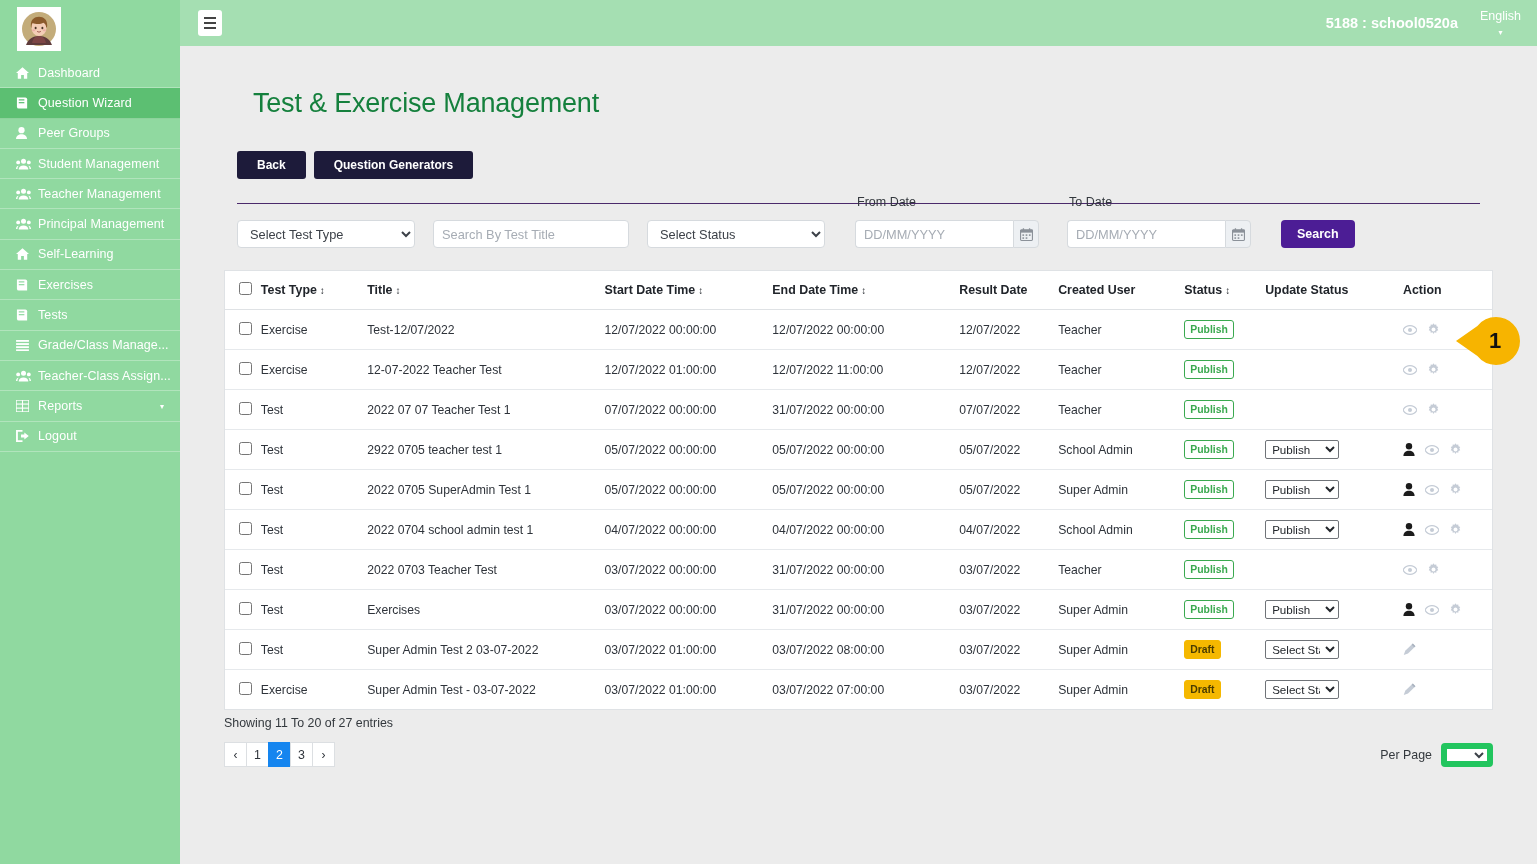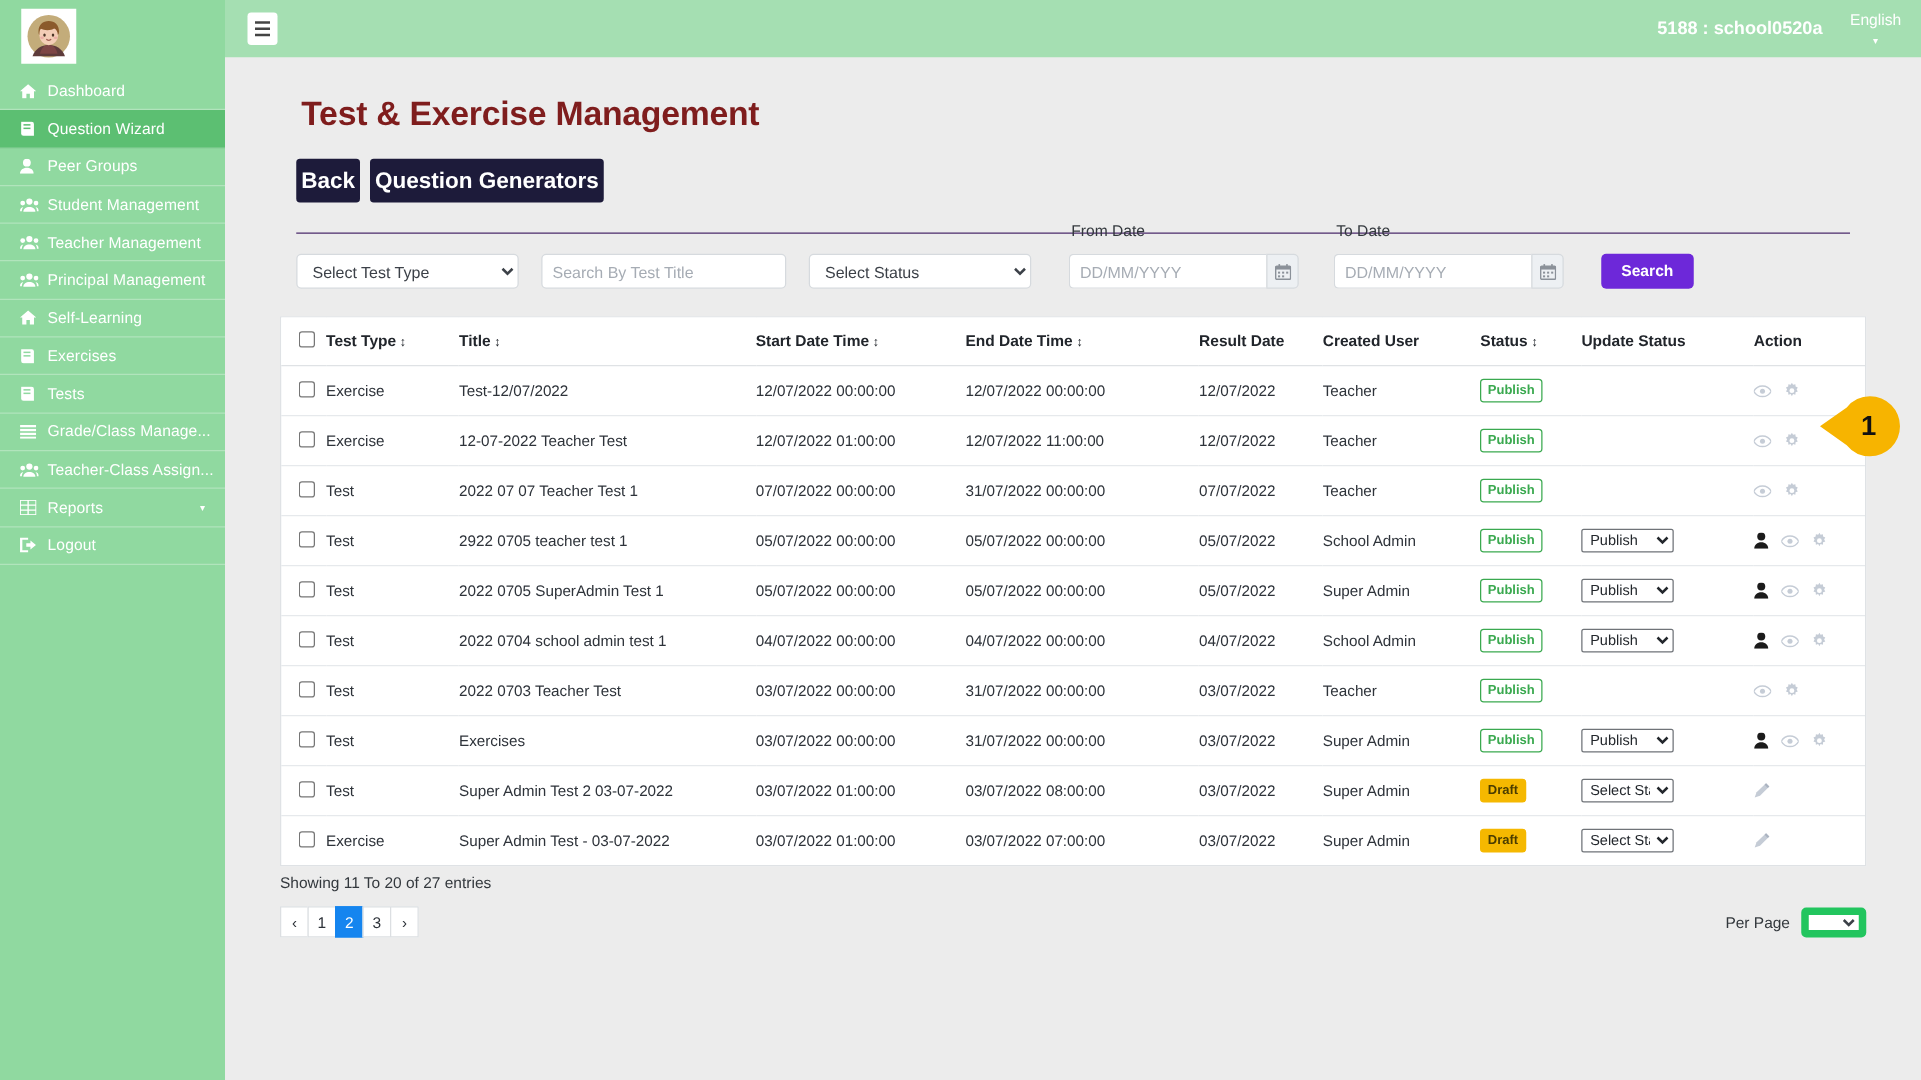--- a/index.html
+++ b/index.html
@@ -90,31 +90,31 @@
   .lang .caret { font-size: 8px; }
 
   
   .main {
     position: absolute; left: 180px; top: 46px;
     width: 1357px; height: 818px;
     background: #ececec;
     overflow: hidden;
   }
   .page-title {
-    margin: 4px; padding: 26px 0 0 57px;
-    font-size: 27px; font-weight: bold; color: #7f1d1d;
+    margin: 16px; padding: 26px 0 0 57px;
+    font-size: 27px; font-weight: normal; color: #15803d;
     letter-spacing: -0.2px;
   }
   .btn-row { padding: 16px 0 0 57px; display: flex; gap: 8px; }
   .btn-dark {
     background: #1d1b3a; color: #fff;
     border: none; border-radius: 3px;
     font-family: "Liberation Sans", sans-serif;
-    font-size: 18px; font-weight: bold;
-    padding: 7px 4px; cursor: pointer;
+    font-size: 12px; font-weight: bold;
+    padding: 7px 20px; cursor: pointer;
   }
   .divider {
     margin: 24px 57px 0 57px;
     border-top: 1px solid #4b2a6b;
     height: 0;
   }
 
   
   .filters {
     position: relative;
@@ -153,21 +153,21 @@
     background: #edf0f3;
     border: 1px solid #d6dade;
     border-top-right-radius: 4px; border-bottom-right-radius: 4px;
     display: flex; align-items: center; justify-content: center;
     cursor: pointer;
   }
   .cal-btn svg { display:block; }
   .gap-dates { width: 28px; }
   .btn-search {
     margin-left: 30px;
-    background: #6d28d9; color: #fff;
+    background: #4c1d95; color: #fff;
     border: none; border-radius: 4px;
     font-family: "Liberation Sans", sans-serif;
     font-size: 12.5px; font-weight: bold;
     height: 28px; padding: 0 16px; cursor: pointer;
   }
 
   
   .table-wrap {
     margin: 22px 44px 0 44px;
     background: #ffffff;

